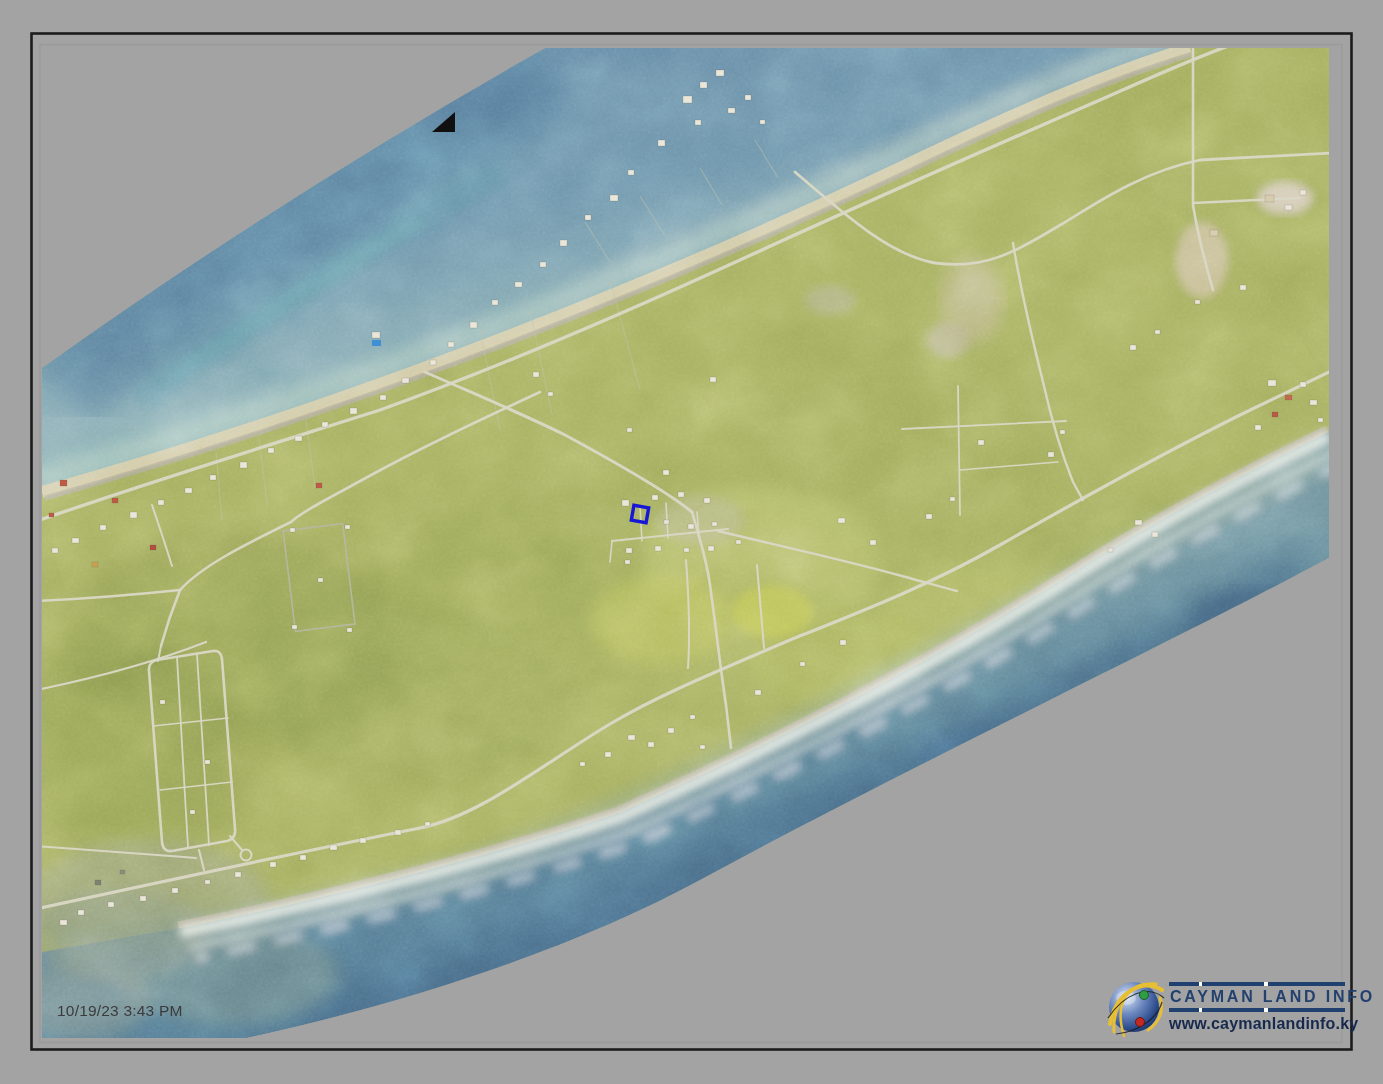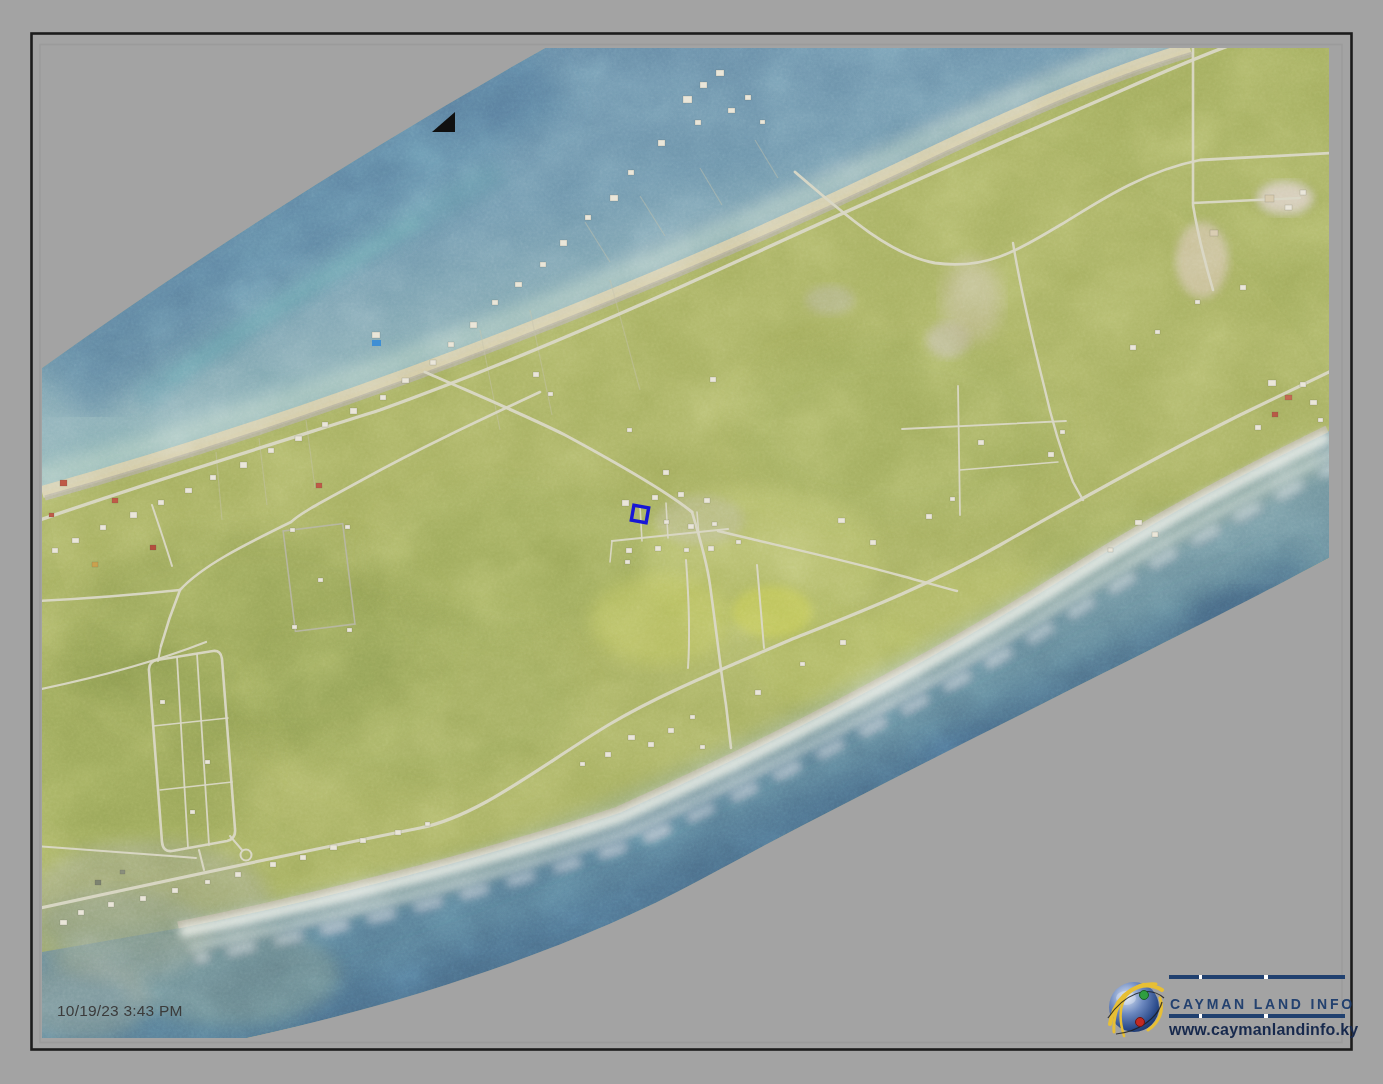--- a/index.html
+++ b/index.html
@@ -5,22 +5,22 @@
   html,body{margin:0;padding:0;background:#ffffff;}
   #page{position:relative;width:1383px;height:1084px;background:#a3a3a3;overflow:hidden;
         font-family:"Liberation Sans",sans-serif;}
   #mapsvg{position:absolute;left:0;top:0;}
   .overlay{position:absolute;z-index:5;}
   #timestamp{left:57px;top:1002px;font-size:15.5px;color:#3b3b3b;letter-spacing:.2px;}
   #logo{left:1103px;top:969px;width:248px;height:76px;display:flex;align-items:center;}
   #logo .txt{width:176px;margin-left:2px;}
   .logo-bar{height:4px;background:linear-gradient(90deg,#20406f 0,#20406f 17%,#fff 17%,#fff 19%,
             #20406f 19%,#20406f 54%,#fff 54%,#fff 56%,#20406f 56%,#20406f 100%);}
-  .logo-title{font-size:14px;font-weight:600;letter-spacing:2.8px;color:#23416f;
-              padding:17px 0 2px 1px;white-space:nowrap;}
+  .logo-title{font-size:16px;font-weight:600;letter-spacing:2.8px;color:#23416f;
+              padding:2px 0 2px 1px;white-space:nowrap;}
   .logo-url{font-size:16px;font-weight:700;color:#17294d;padding-top:3px;letter-spacing:.2px;}
 </style>
 </head>
 <body>
 
 <div id="page">
 
   <svg id="mapsvg" width="1383" height="1084" viewBox="0 0 1383 1084">
     <defs>
       <clipPath id="clipImg">

